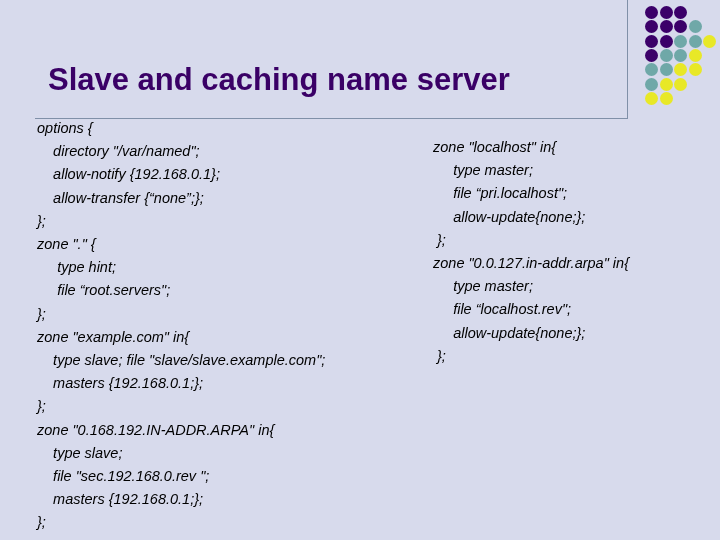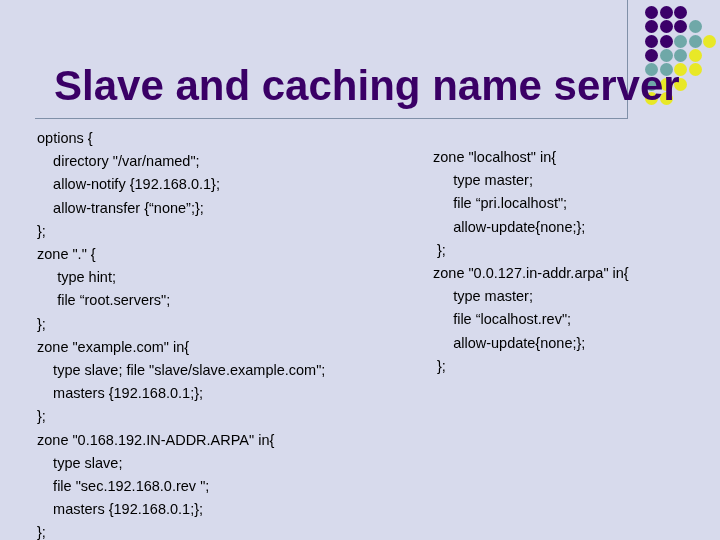--- a/index.html
+++ b/index.html
@@ -41,36 +41,37 @@
     left: 35px;
     top: 0px;
     width: 593px;
     height: 119px;
     border-right: 1px solid #8090a8;
     border-bottom: 1px solid #8090a8;
     box-sizing: border-box;
   }
   #title-text {
     position: absolute;
-    left: 54px;
+    left: 48px;
     top: 62px;
-    font-size: 42px;
+    font-size: 31px;
     font-weight: bold;
     color: #3a0066;
     letter-spacing: 0px;
     white-space: nowrap;
   }
 
   
   #content-box {
     position: absolute;
     left: 35px;
-    top: 121px;
+    top: 111px;
     width: 593px;
     height: 400px;
+    font-style: italic;
   }
   .code-col {
     position: absolute;
     color: #000000;
     font-size: 14.5px;
     line-height: 23.2px;
     white-space: pre;
   }
   #left-col {
     left: 2px;

